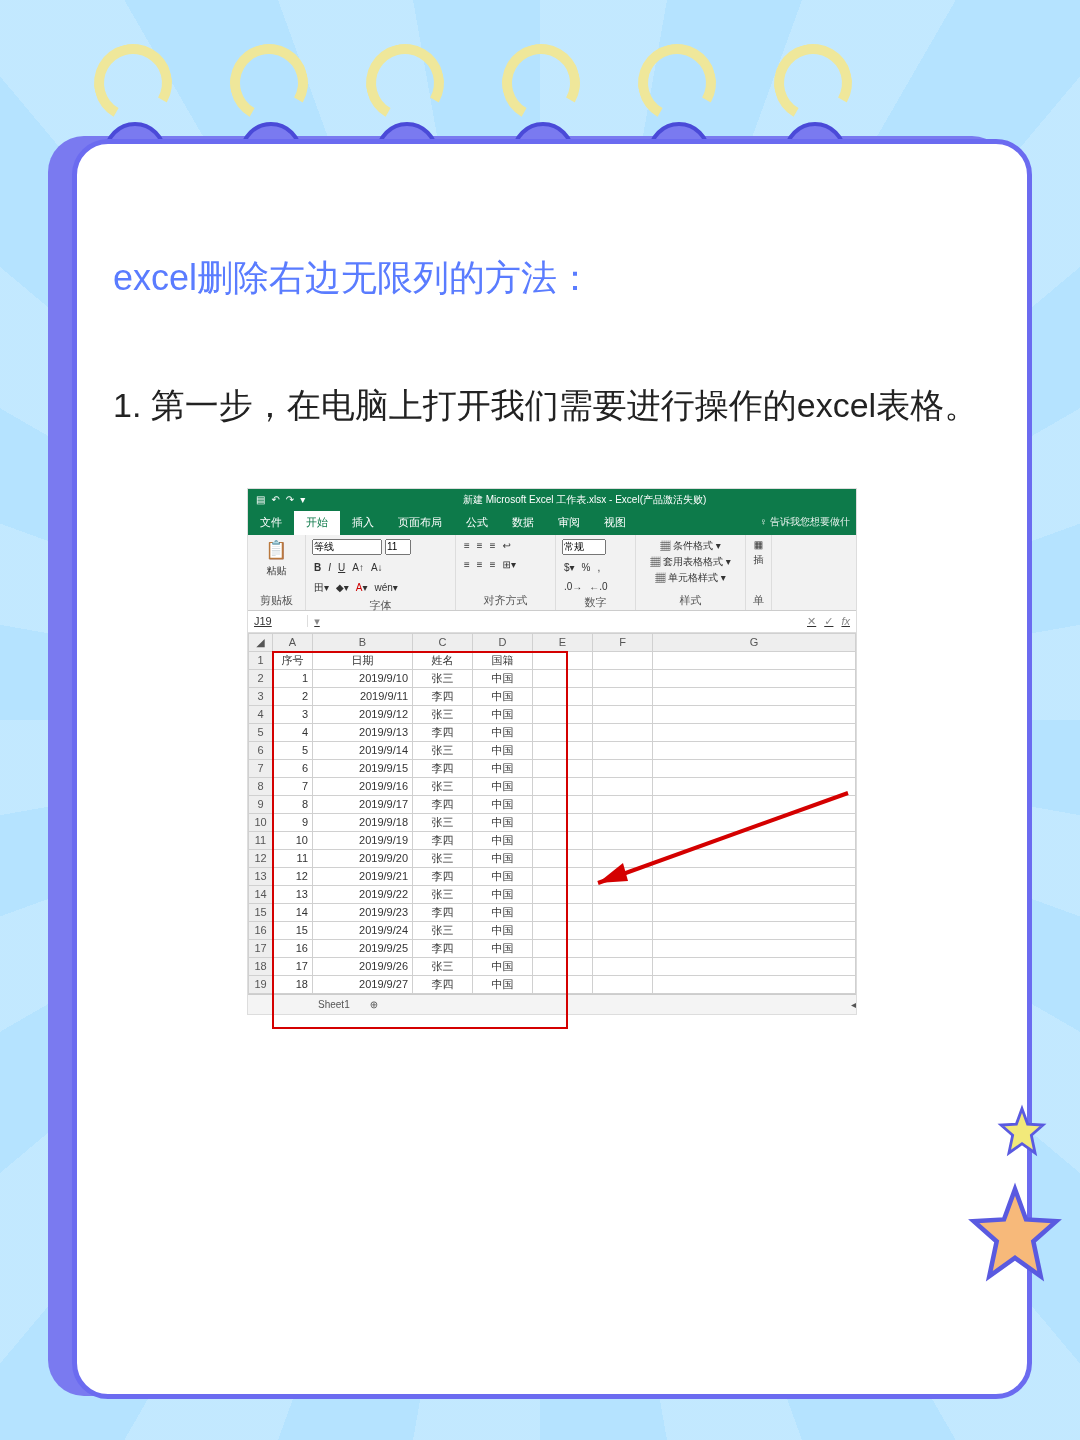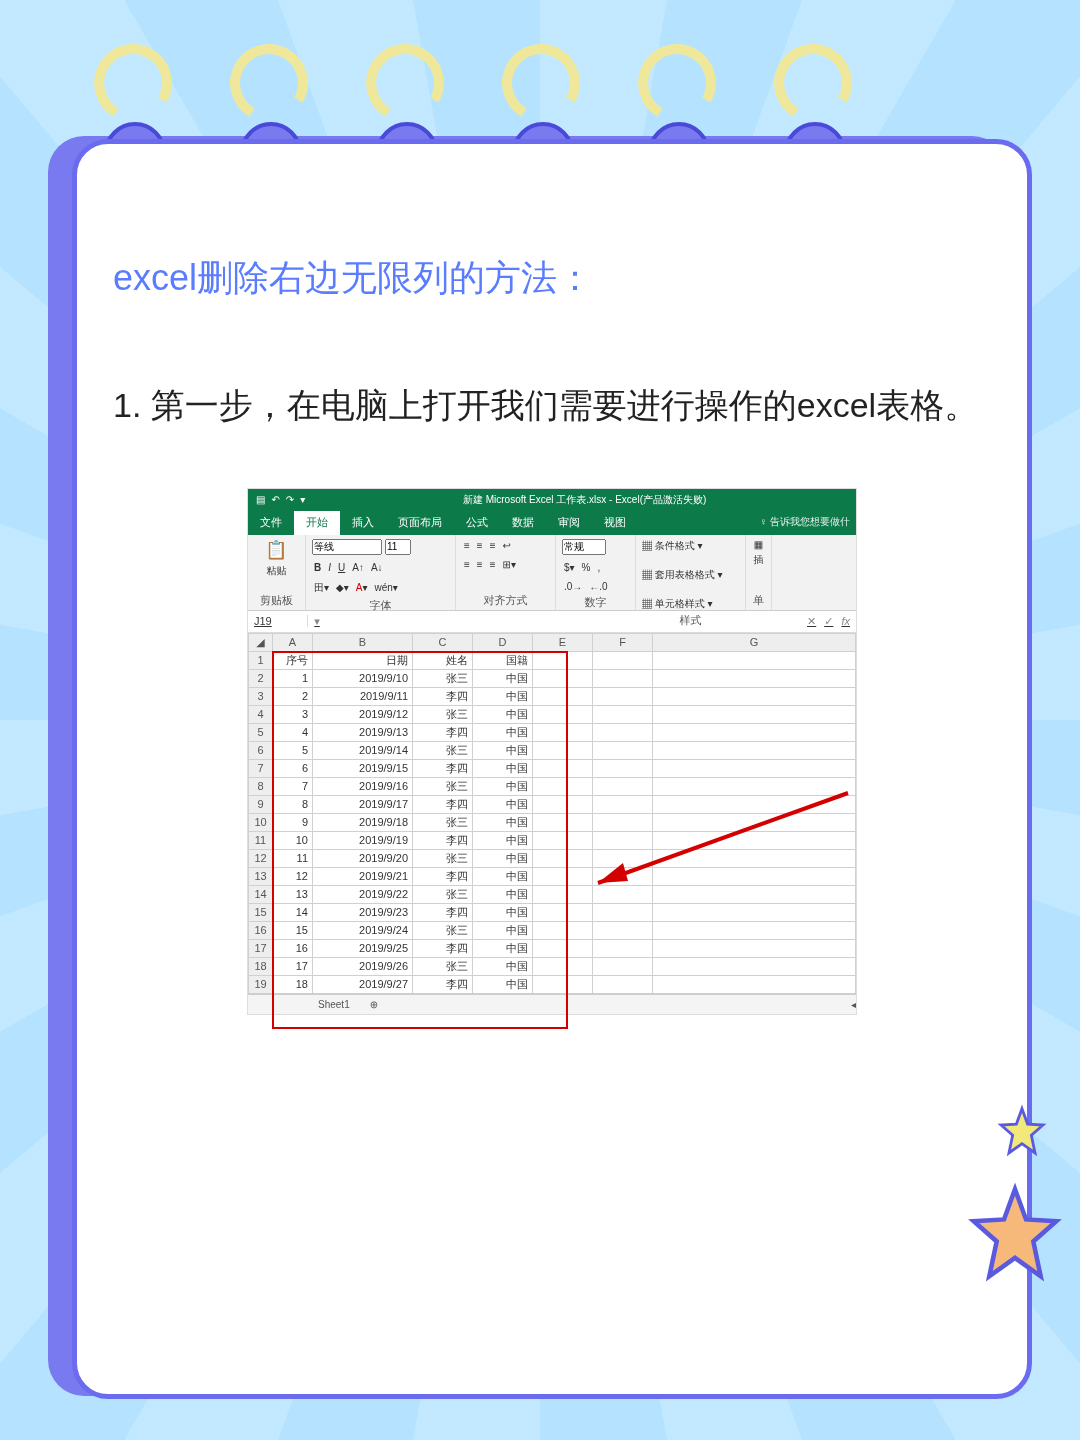--- a/index.html
+++ b/index.html
@@ -102,21 +102,21 @@
   .fxarea .dd { width:18px; text-align:center; color:#888;}
   .fxarea .ctrls { padding:0 6px; color:#888; display:flex; gap:8px;}
   .grid-wrap { position:relative; }
   table.grid { border-collapse: collapse; width:100%; font-size:11px; }
   table.grid th, table.grid td {
     border: 1px solid #d0d0d0; height:18px; padding:0 4px;
     text-align:right; background:#fff; font-weight:normal;
   }
   table.grid thead th { background:#eee; text-align:center; font-weight:normal; color:#555;}
   table.grid td.rowh { background:#eee; text-align:center; color:#555; width:24px;}
-  table.grid td.l { text-align:right;font-family:Liberation Serif, serif; }
+  table.grid td.l { text-align:center;font-family:Liberation Serif, serif; }
   .redbox {
     position:absolute; border:2px solid #d40000;
     left:24px; top:18px; width:296px; height:378px;
     pointer-events:none;
   }
   .arrow {
     position:absolute; pointer-events:none;
     left:330px; top:150px; width:280px; height:120px;
   }
   .arrow svg { width:100%; height:100%; }
@@ -235,21 +235,21 @@
           <span class="btn">$▾</span>
           <span class="btn">%</span>
           <span class="btn">,</span>
           <span style="width:100%"></span>
           <span class="btn">.0→</span>
           <span class="btn">←.0</span>
         </div>
         <div class="lbl">数字</div>
       </div>
       <div class="group" style="width:110px">
-        <div class="body" style="align-items:center;gap:15px">
+        <div class="body" style="flex-direction:column;align-items:center;gap:2px">
           <span>▦ <span>条件格式</span> ▾</span>
           <span>▦ <span>套用表格格式</span> ▾</span>
           <span>▦ <span>单元格样式</span> ▾</span>
         </div>
         <div class="lbl">样式</div>
       </div>
       <div class="group" style="width:26px">
         <div class="body" style="flex-direction:column;align-items:center">
           <span>▦</span>
           <span>插</span>

